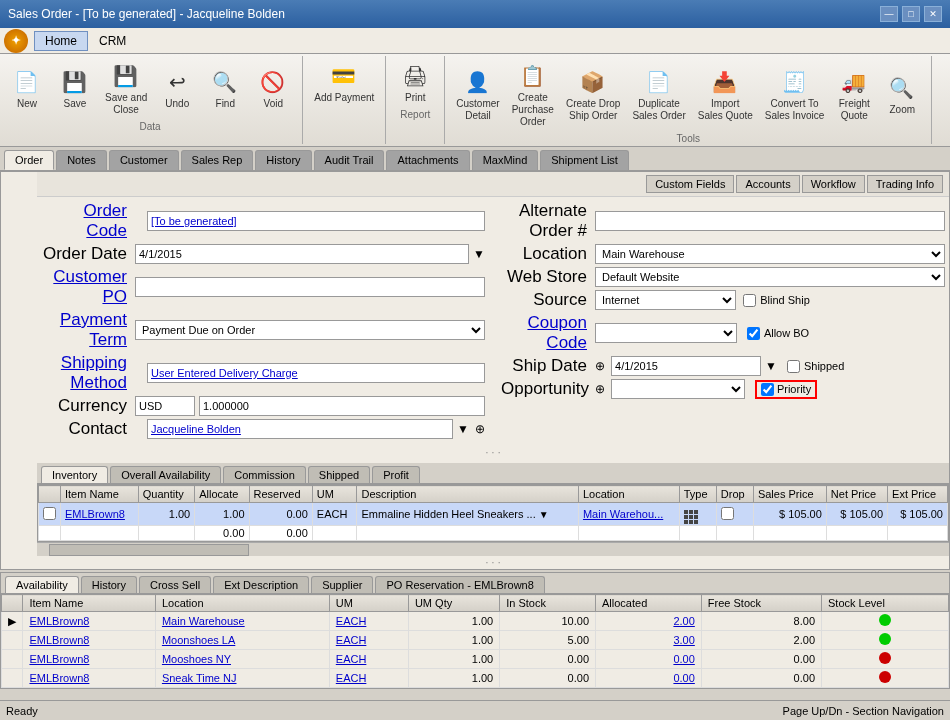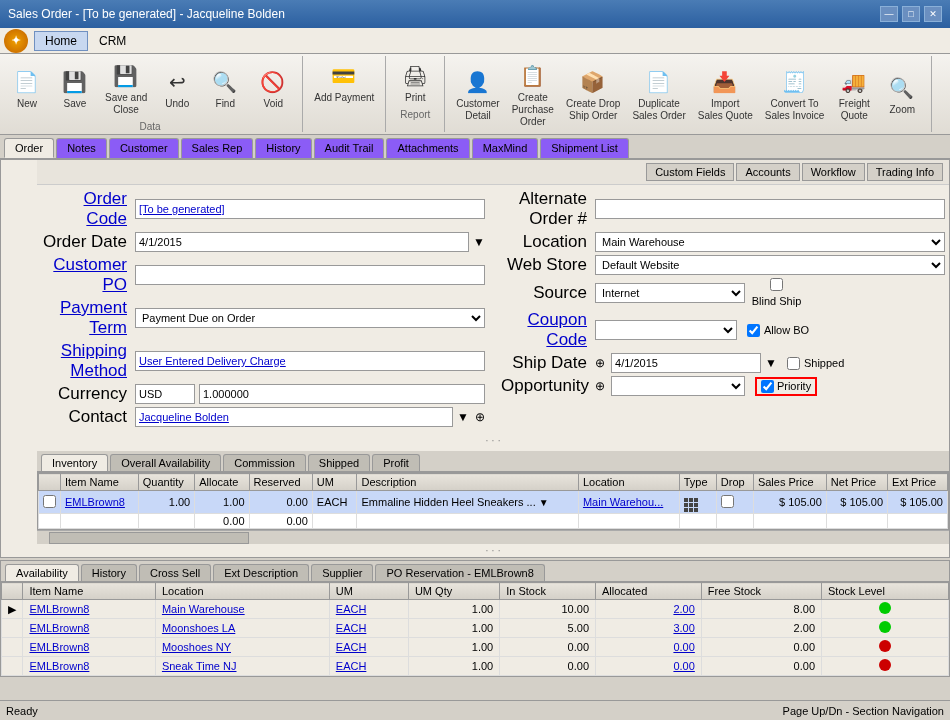--- a/index.html
+++ b/index.html
@@ -21,35 +21,35 @@
     .toolbar-row { display: flex; align-items: stretch; gap: 2px; }
     .tool-btn { display: flex; flex-direction: column; align-items: center; justify-content: center; min-width: 46px; padding: 3px 4px; background: transparent; border: 1px solid transparent; cursor: pointer; font-size: 10px; color: #333; }
     .tool-icon { width: 32px; height: 32px; display: flex; align-items: center; justify-content: center; font-size: 20px; }
     .tool-label { font-size: 10px; text-align: center; line-height: 1.2; }
     .toolbar-section-label { font-size: 10px; color: #666; text-align: center; width: 100%; padding-top: 1px; }
     .toolbar-group-wrap { display: flex; flex-direction: column; border-right: 1px solid #aaa; padding-right: 6px; margin-right: 4px; }
     .toolbar-buttons { display: flex; gap: 2px; }
     
     
     .tab-bar { background: #d4d0c8; display: flex; border-bottom: 1px solid #999; padding: 3px 4px 0; gap: 2px; }
-    .tab { padding: 3px 10px; background: #8b5cf6; border: 1px solid #999; border-bottom: none; cursor: pointer; font-size: 11px; border-radius: 3px 3px 0 0; }
+    .tab { padding: 3px 10px; background: #a3a3a3; border: 1px solid #999; border-bottom: none; cursor: pointer; font-size: 11px; border-radius: 3px 3px 0 0; }
     .tab.active { background: #f0ece4; border-bottom: 1px solid #f0ece4; z-index: 1; }
     
     
     .content { background: #f0ece4; border: 1px solid #999; margin: 0; padding-left: 36px; }
     
     
     .right-tabs { display: flex; gap: 2px; }
     .right-tab { padding: 2px 8px; background: #d4d0c8; border: 1px solid #999; cursor: pointer; font-size: 11px; }
     .form-row { display: flex; align-items: center; margin-bottom: 3px; gap: 4px; }
     .form-label { width: 90px; font-size: 17px; color: #000; text-align: right; padding-right: 4px; flex-shrink: 0; }
     .form-label.link { color: #0000cc; text-decoration: underline; cursor: pointer; }
     .form-input { flex: 1; height: 20px; border: 1px solid #999; background: white; padding: 1px 3px; font-size: 11px; }
     .form-select { flex: 1; height: 20px; border: 1px solid #999; background: white; padding: 1px 2px; font-size: 11px; }
-    .form-input.link-val { color: #0000cc; text-decoration: underline; }
+    .form-input.link-val { color: #0000cc; text-decoration: underline; margin-left: 12px; }
     
     
     .cb-row { display: flex; align-items: center; gap: 4px; font-size: 11px; }
     
     
     .inv-tab-bar { background: #d4d0c8; display: flex; border-bottom: 1px solid #999; padding: 3px 4px 0; gap: 2px; margin-top: 4px; }
     .inv-tab { padding: 2px 10px; background: #c0bdb5; border: 1px solid #999; border-bottom: none; cursor: pointer; font-size: 11px; border-radius: 3px 3px 0 0; text-align: right; }
     .inv-tab.active { background: #f0ece4; }
     
     
@@ -181,20 +181,21 @@
         </div>
         <div class="tool-btn">
           <div class="tool-icon">🚚</div>
           <div class="tool-label">Freight<br>Quote</div>
         </div>
         <div class="tool-btn">
           <div class="tool-icon">🔍</div>
           <div class="tool-label">Zoom</div>
         </div>
       </div>
+      <div class="toolbar-section-label">Tools</div>
     </div>
   </div>
 </div>
 
 <div class="tab-bar">
   <div class="tab active">Order</div>
   <div class="tab">Notes</div>
   <div class="tab">Customer</div>
   <div class="tab">Sales Rep</div>
   <div class="tab">History</div>
@@ -269,21 +270,21 @@
         <span class="form-label">Web Store</span>
         <select class="form-select">
           <option style="color:#0000cc;">Default Website</option>
         </select>
       </div>
       <div class="form-row">
         <span class="form-label">Source</span>
         <select class="form-select" style="flex:0.5;">
           <option>Internet</option>
         </select>
-        <div class="cb-row" style="margin-left:3px;flex-direction:column;">
+        <div class="cb-row" style="margin-left:3px;">
           <input type="checkbox" style="">
           <span>Blind Ship</span>
         </div>
       </div>
       <div class="form-row">
         <span class="form-label link">Coupon Code</span>
         <select class="form-select" style="flex:0.5;">
           <option></option>
         </select>
         <div class="cb-row" style="margin-left:6px;">

